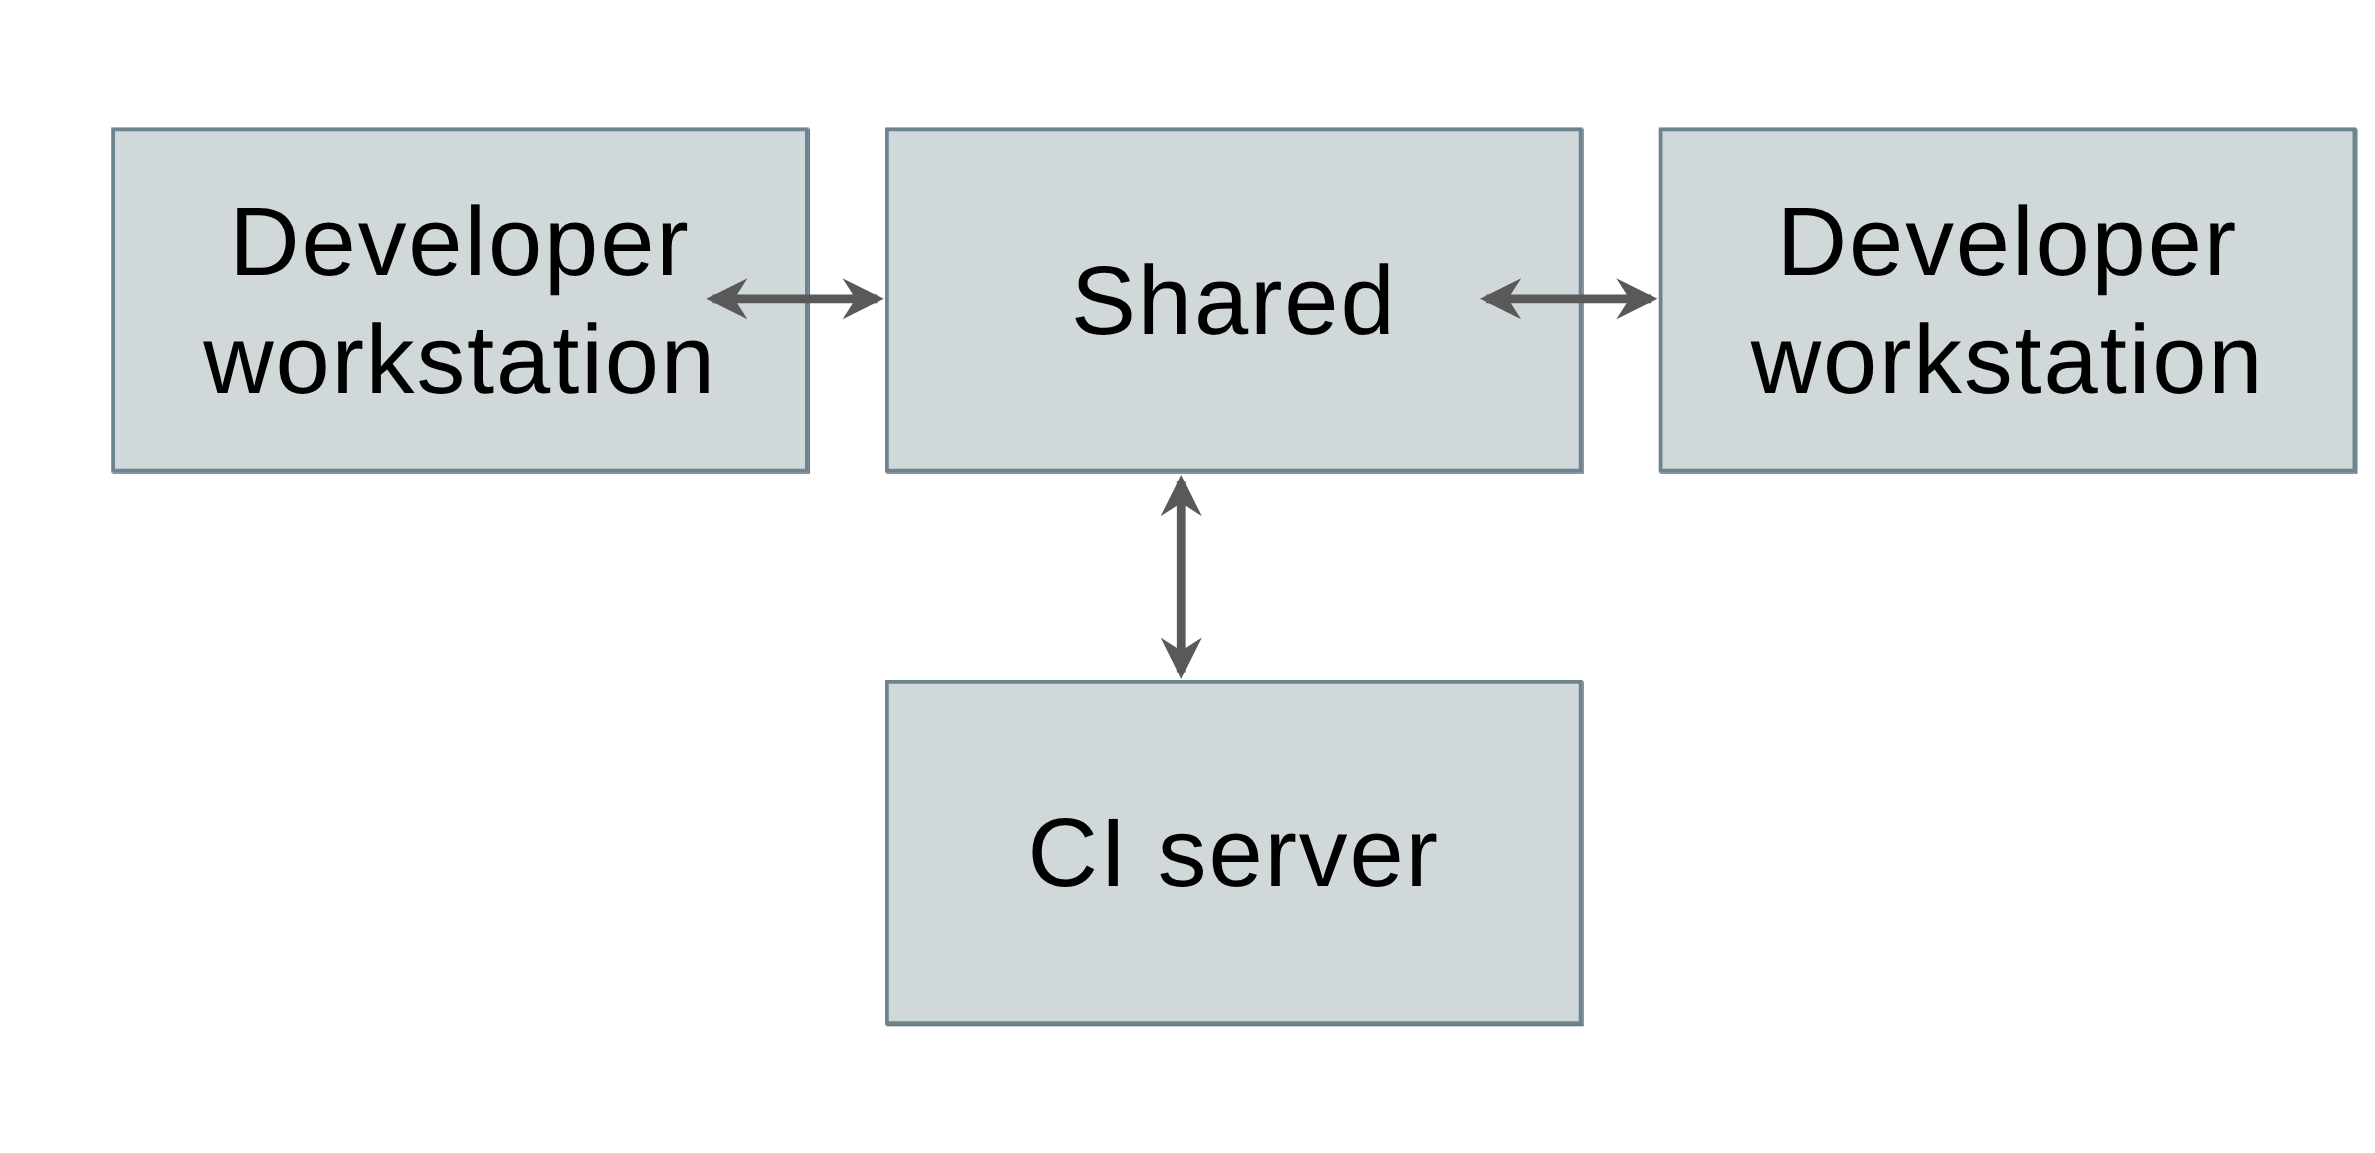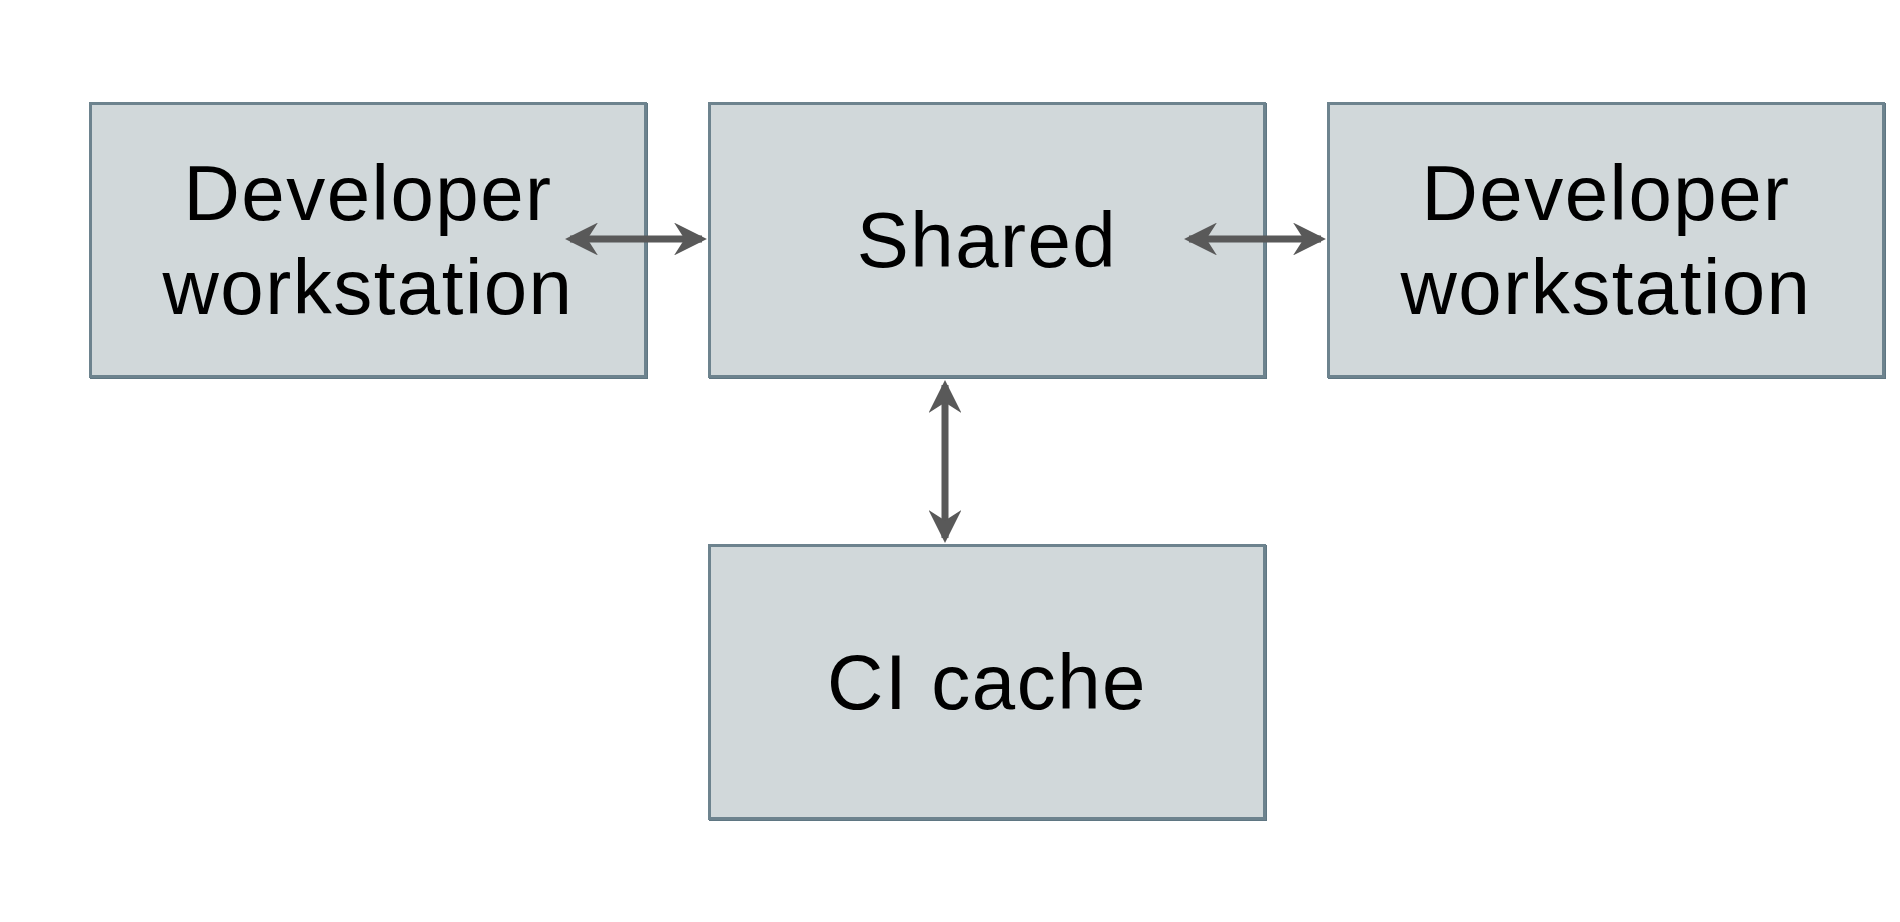--- a/index.html
+++ b/index.html
@@ -64,21 +64,21 @@
   <div class="node" id="node-cache">
     <span class="node-line">Shared</span>
   </div>
 
   <div class="node" id="node-dev-right">
     <span class="node-line">Developer</span>
     <span class="node-line">workstation</span>
   </div>
 
   <div class="node" id="node-ci">
-    <span class="node-line">CI cache</span>
+    <span class="node-line">CI server</span>
   </div>
 
   <svg class="edge" id="edge-left" width="156" height="48" xmlns="http://www.w3.org/2000/svg">
     <defs>
       <marker id="arrowhead" viewBox="0 0 10 10" refX="8.5" refY="5" markerWidth="5.4" markerHeight="4.7" orient="auto-start-reverse" markerUnits="strokeWidth">
         <path d="M0,0 L10,5 L0,10 L3.2,5 Z" fill="#595959"></path>
       </marker>
     </defs>
     <line x1="12" y1="24" x2="144" y2="24" stroke="#595959" stroke-width="7" marker-start="url(#arrowhead)" marker-end="url(#arrowhead)"></line>
   </svg>

